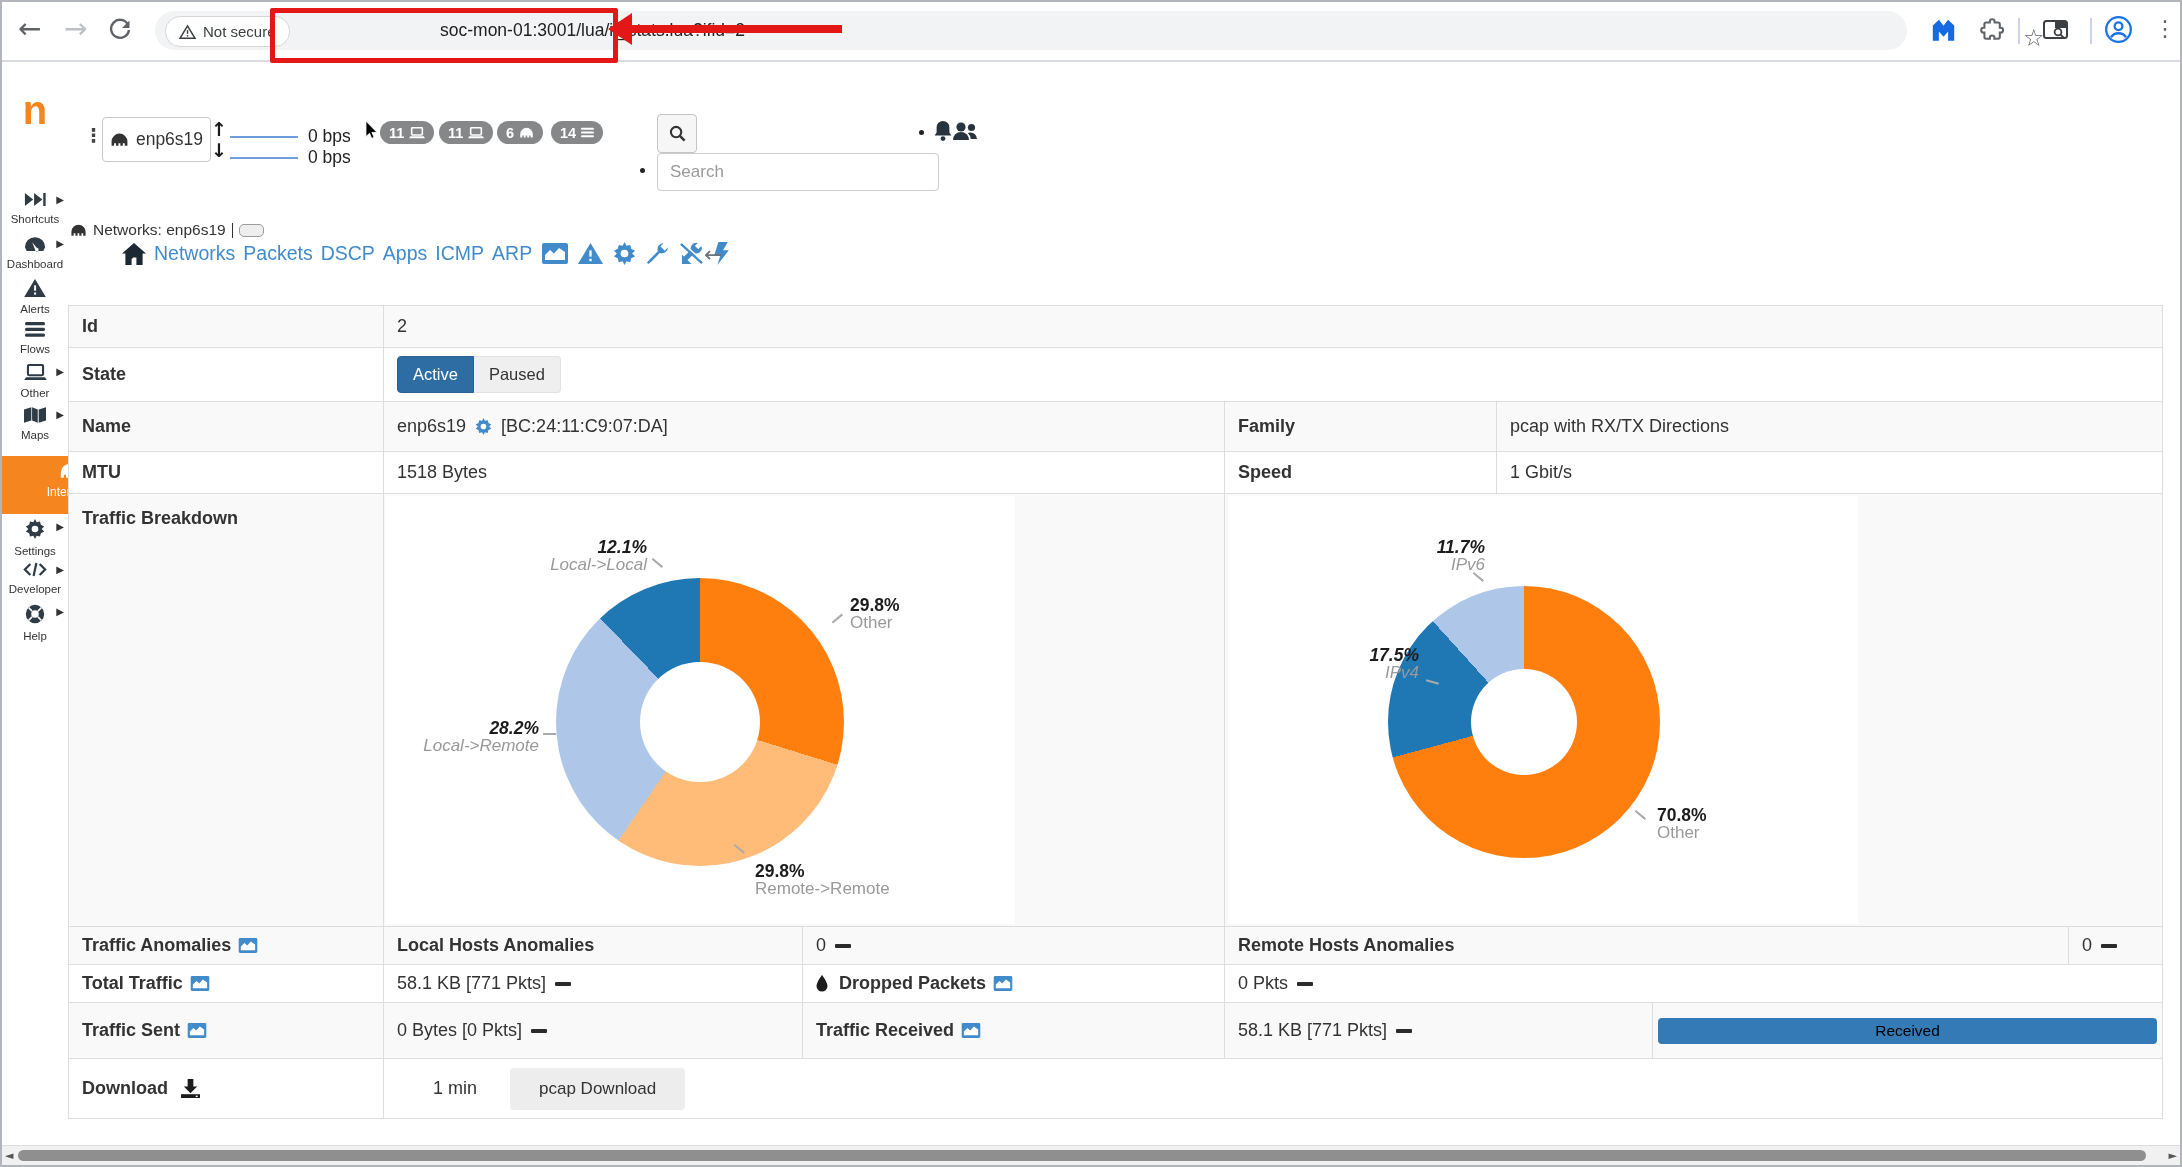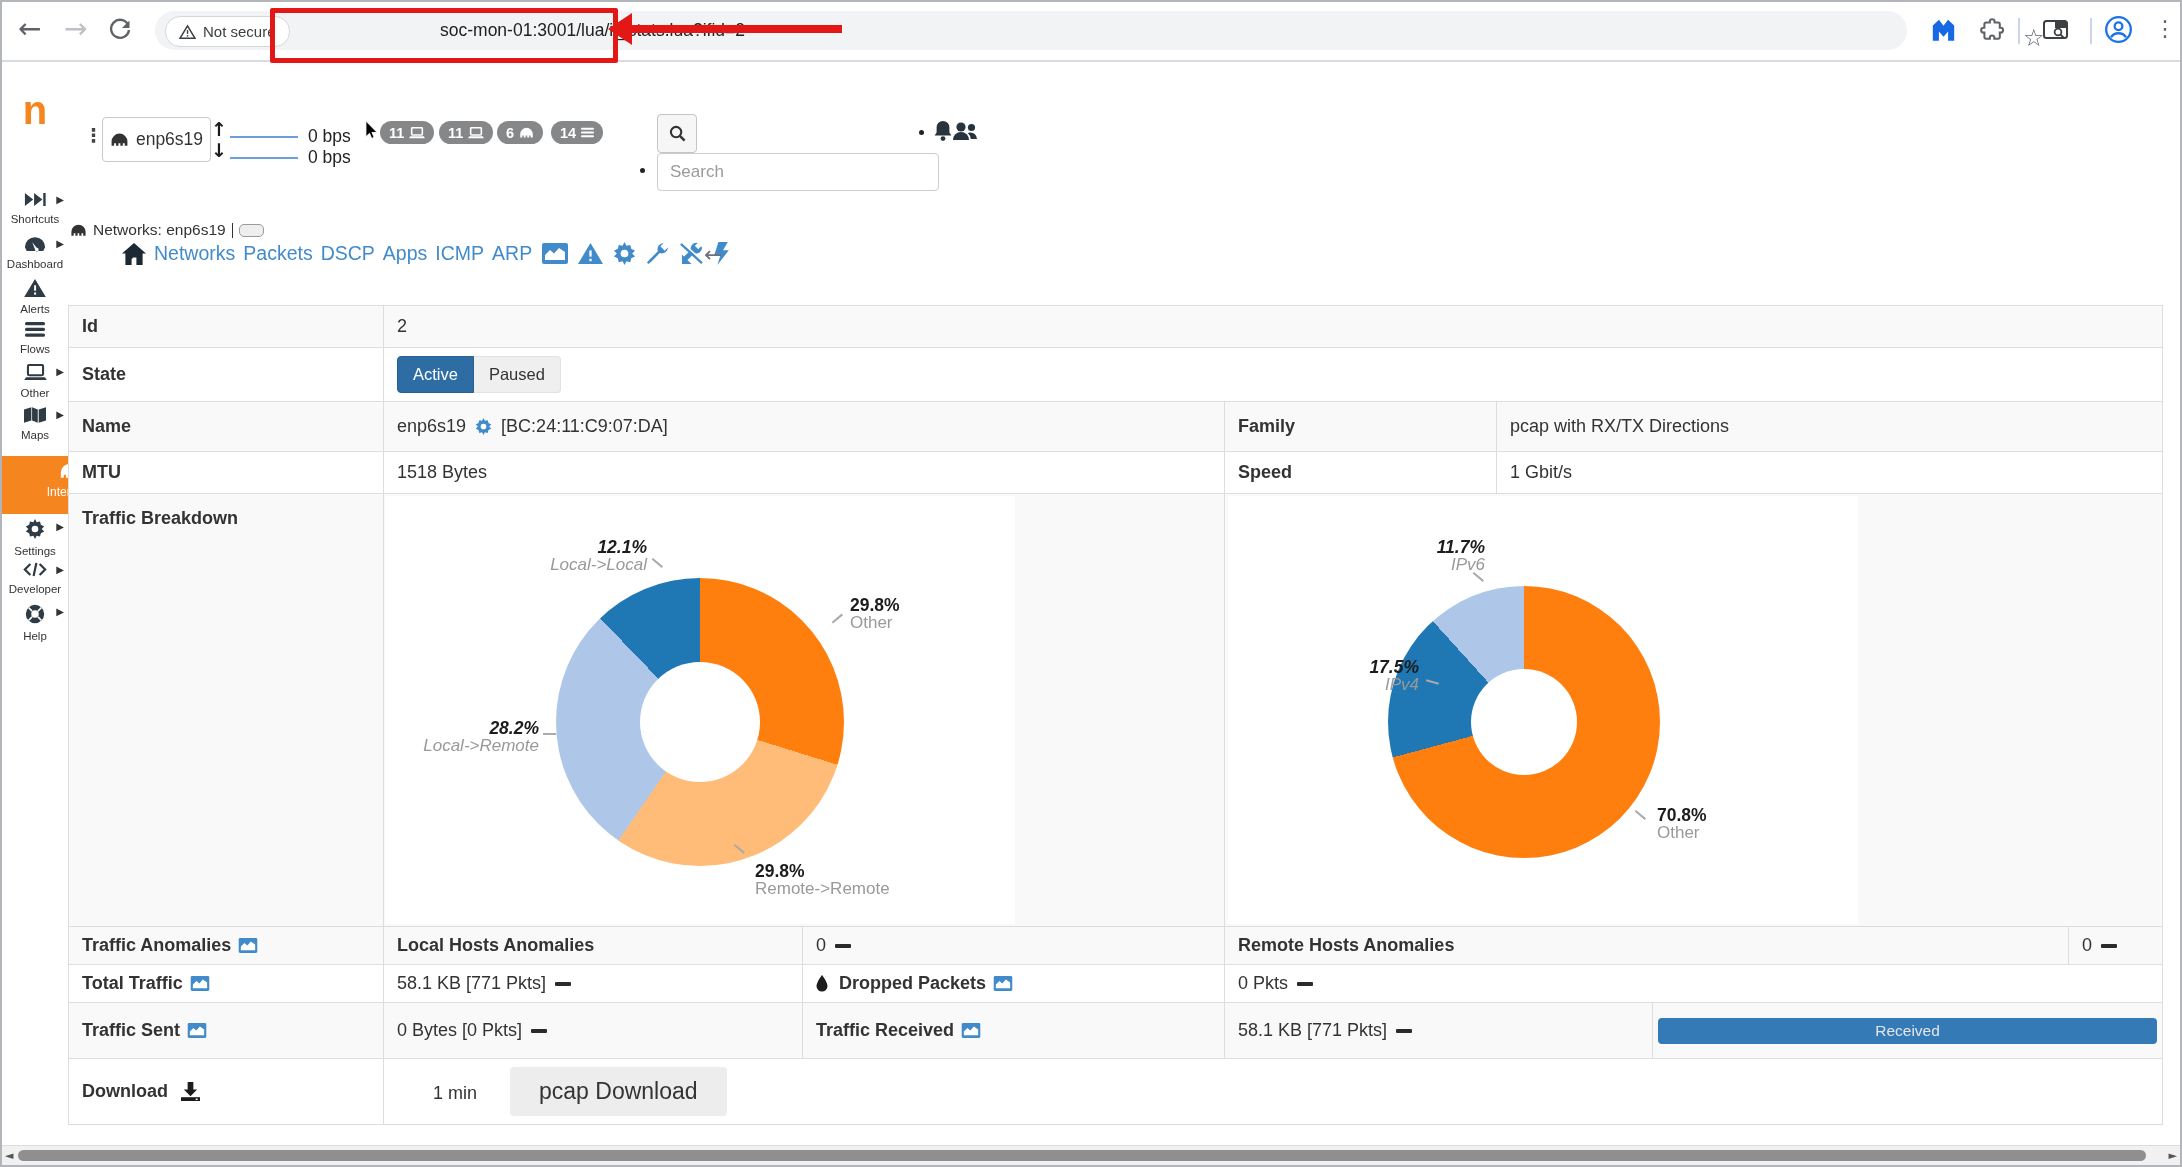--- a/index.html
+++ b/index.html
@@ -64,22 +64,22 @@
   #tbl{position:absolute;left:66px;top:303px;width:2094px;border-collapse:collapse;table-layout:fixed;font-size:18px;color:#333;}
   #tbl td{border:1px solid #ddd;border-left:1px solid #ddd;padding:8px 13px;vertical-align:middle;}
   #tbl tr.odd td{background:#f9f9f9;}
   #tbl tr.even td{background:#fff;}
   #tbl .lbl{font-weight:bold;}
   .btn-state{font-size:16.5px;padding:8px 15px;border:1px solid #ccc;cursor:pointer;font-family:"Liberation Sans",sans-serif;}
   #btn-active{background:#2e6da4;color:#fff;border-color:#2a5f92;border-radius:4px 0 0 4px;}
   #btn-paused{background:#efefef;color:#333;border-left:none;border-radius:0 4px 4px 0;border-color:#e2e2e2;}
   .tr-flat{display:inline-block;width:16px;height:4px;background:#2b2b2b;border-radius:1px;margin-left:9px;vertical-align:middle;}
   .mini-chart{margin-left:7px;vertical-align:-2px;cursor:pointer;}
-  #received-bar{height:26px;border-radius:4px;color:#e5e5e5;font-size:15.5px;display:flex;align-items:center;justify-content:center;}
-  #pcap-btn{background:#ededed;border:none;border-radius:4px;padding:11px 29px;font-size:23px;color:#333;
+  #received-bar{height:26px;border-radius:4px;color:#000000;font-size:15.5px;display:flex;align-items:center;justify-content:center;}
+  #pcap-btn{background:#ededed;border:none;border-radius:4px;padding:11px 29px;font-size:17px;color:#333;
     margin-left:28px;cursor:pointer;font-family:"Liberation Sans",sans-serif;}
 
   
   .cell-chart{position:relative;padding:0!important;}
   .chart-panel{position:absolute;top:2px;width:630px;height:428px;background:#fff;}
   #panel1{left:1px;}  #panel2{left:3px;}
   .donut{position:absolute;border-radius:50%;}
   #donut1{left:171px;top:82px;width:288px;height:288px;}
   #donut1::after{content:"";position:absolute;inset:84px;background:#fff;border-radius:50%;}
   #donut2{left:160px;top:90px;width:272px;height:272px;}
@@ -451,21 +451,21 @@
           <div class="dash" style="left:348px;top:352px;transform:rotate(40deg);"></div>
         </div>
       </td>
       <td colspan="4" class="cell-chart">
         <div class="chart-panel" id="panel2">
           <div class="donut" id="donut2" style="background: conic-gradient(rgb(255, 127, 14) 0%, rgb(255, 127, 14) 70.8%, rgb(31, 119, 180) 70.8%, rgb(31, 119, 180) 88.3%, rgb(174, 199, 232) 88.3%, rgb(174, 199, 232) 100%);"></div>
           <div class="co r" style="right:373px;top:42px;">
             <b>11.7%</b>
                 <span>IPv6</span>
           </div>
-          <div class="co r" style="right:439px;top:162px;">
+          <div class="co r" style="right:439px;top:150px;">
             <b>17.5%</b>
                 <span>IPv4</span>
           </div>
           <div class="co" style="left:429px;top:310px;">
             <b>70.8%</b>
                 <span>Other</span>
           </div>
           <div class="dash" style="left:244px;top:80px;transform:rotate(40deg);"></div>
           <div class="dash" style="left:198px;top:185px;transform:rotate(15deg);"></div>
           <div class="dash" style="left:406px;top:318px;transform:rotate(40deg);"></div>

